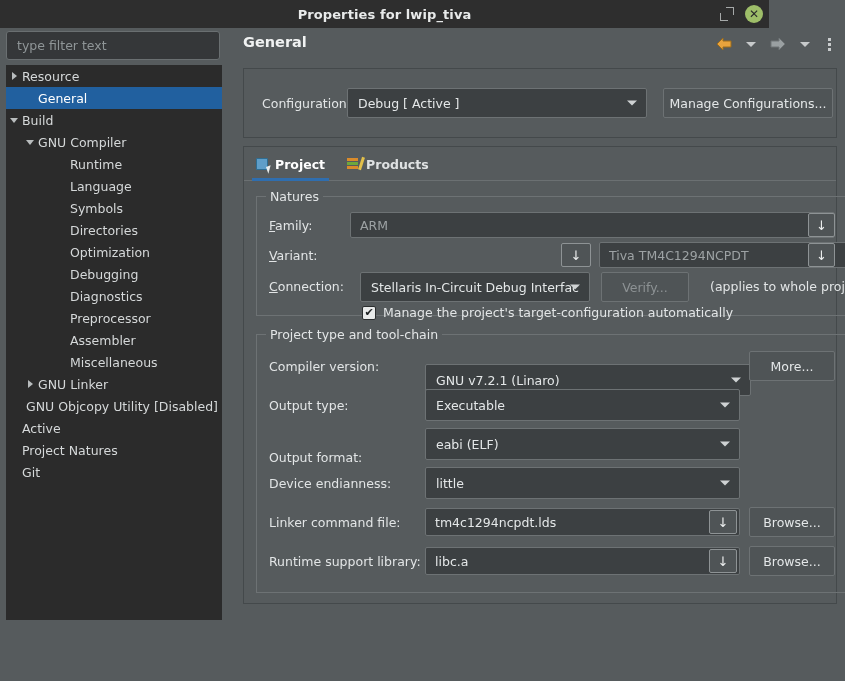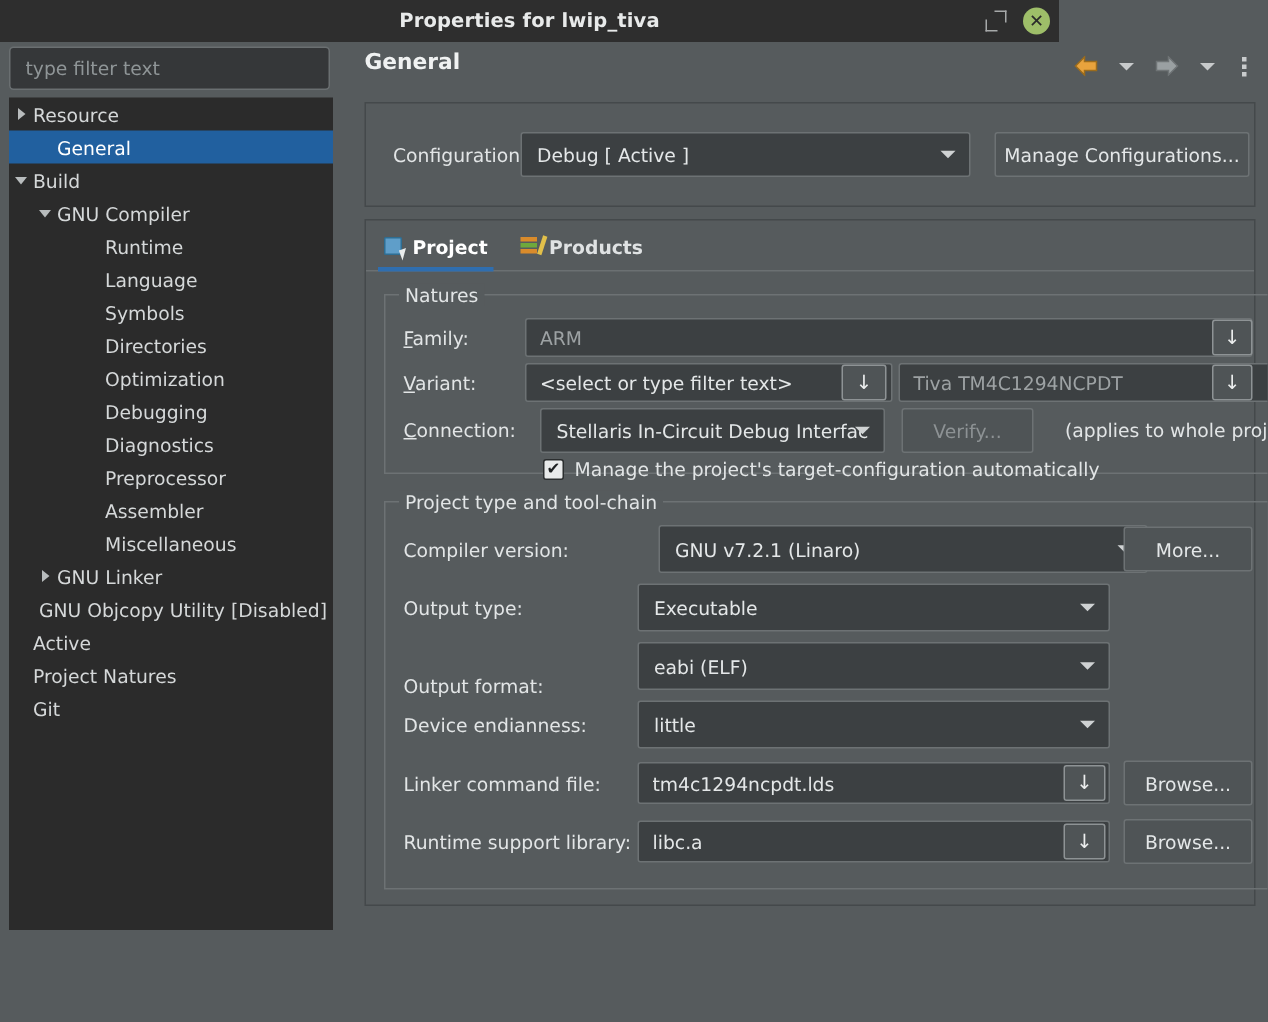--- a/index.html
+++ b/index.html
@@ -10,21 +10,21 @@
     background: #565b5d;
     font-family: "DejaVu Sans", "Liberation Sans", sans-serif;
     font-size: 12.5px;
     color: #dfe2e3;
     -webkit-font-smoothing: antialiased;
   }
   #app { position: relative; width: 845px; height: 681px; overflow: hidden; }
 
   
   .titlebar {
-    position: absolute; left: 0; top: 0; width: 706px; height: 28px;
+    position: absolute; left: 0; top: 0; width: 769px; height: 28px;
     background: #2e2e2e;
     display: flex; align-items: center; justify-content: center;
   }
   .titlebar .title {
     font-size: 13px; font-weight: bold; color: #e8eaea; letter-spacing: .1px;
   }
   .titlebar .tb-btns {
     position: absolute; right: 6px; top: 0; height: 28px;
     display: flex; align-items: center; gap: 10px;
   }
@@ -394,23 +394,20 @@
         <div class="row" style="left:0px; top:15px; width:610px; height:26px;">
           <span class="flabel" style="position:absolute; left:12px;"><u>F</u>amily:</span>
           <span class="txtfield dim" style="position:absolute; left:93px; top:0; width:485px; height:26px;">
             <span>ARM</span>
           </span>
           <span class="arrowbtn" style="position:absolute; left:551px; top:1px; width:27px; height:24px;">↓</span>
         </div>
 
         <div class="row" style="left:0px; top:45px; width:610px; height:26px;">
           <span class="flabel" style="position:absolute; left:12px;"><u>V</u>ariant:</span>
-          <span class="txtfield" style="position:absolute; left:93px; top:0; width:245px; height:26px;">
-            <span>&lt;select or type filter text&gt;</span>
-          </span>
           <span class="arrowbtn" style="position:absolute; left:304px; top:1px; width:30px; height:24px;">↓</span>
           <span class="txtfield dim" style="position:absolute; left:342px; top:0; width:252px; height:26px;">
             <span>Tiva TM4C1294NCPDT</span>
           </span>
           <span class="arrowbtn" style="position:absolute; left:551px; top:1px; width:27px; height:24px;">↓</span>
         </div>
 
         <div class="row" style="left:0px; top:75px; width:610px; height:30px;">
           <span class="flabel" style="position:absolute; left:12px; top:7px;"><u>C</u>onnection:</span>
           <span class="combo" style="position:absolute; left:103px; top:0; width:230px; height:30px;">
@@ -427,21 +424,21 @@
           <span class="cbox">✔</span>
           <span class="flabel">Manage the project's target-configuration automatically</span>
         </div>
       </div>
 
       <div class="inner-grp toolchain-grp">
         <div class="grp-legend">Project type and tool-chain</div>
         <div id="toolchain-rows">
             <div class="row" style="left: 0px; top: 15px; width: 590px; height: 32px;">
               <span class="flabel" style="position: absolute; left: 12px; top: 9px; text-align: right;">Compiler version:</span>
-              <span class="combo" style="position: absolute; left: 168px; top: 0px; width: 326px; height: 32px; margin-left: 14px;">
+              <span class="combo" style="position: absolute; left: 168px; top: 14px; width: 326px; height: 32px;">
                 <span>GNU v7.2.1 (Linaro)</span>
                 <span class="dd"></span>
               </span>
               <span class="btn" style="position: absolute; left: 492px; top: 1px; width: 86px; height: 30px;">
                 <span>More...</span>
               </span>
             </div>
             <div class="row" style="left: 0px; top: 54px; width: 590px; height: 32px;">
               <span class="flabel" style="position: absolute; left: 12px; top: 9px;">Output type:</span>
               <span class="combo" style="position: absolute; left: 168px; top: 0px; width: 315px; height: 32px;">

